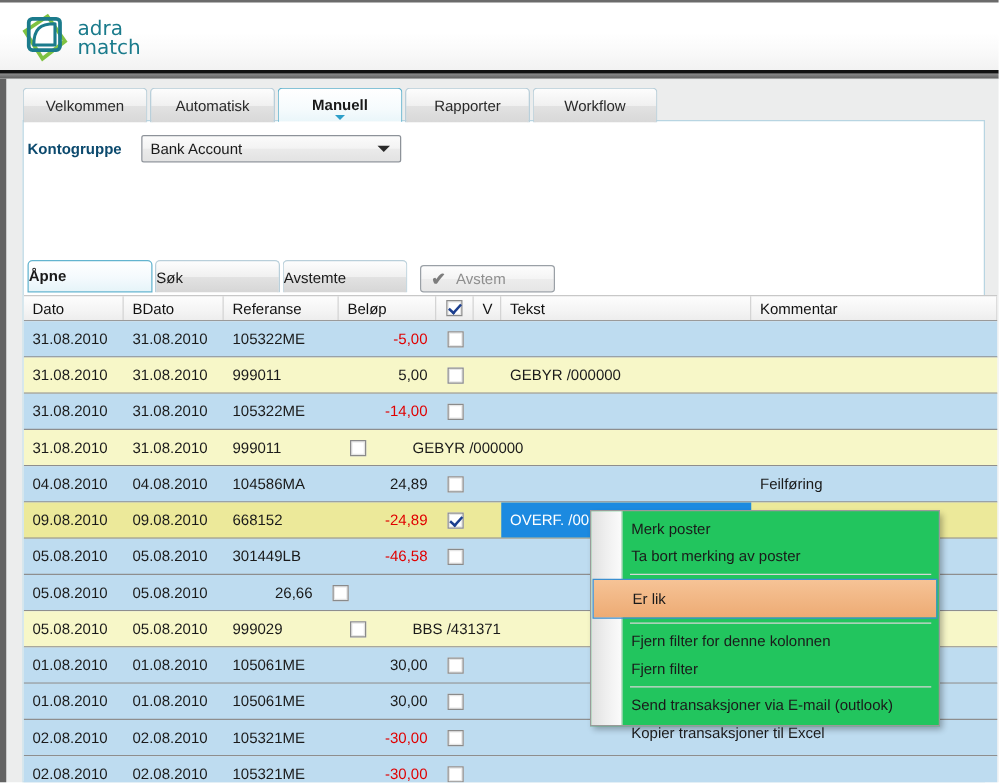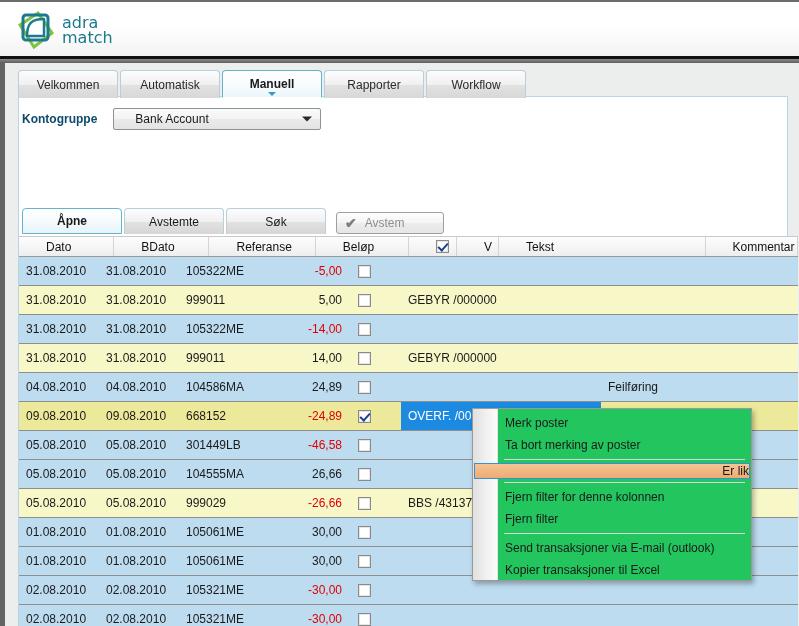--- a/index.html
+++ b/index.html
@@ -119,41 +119,41 @@
   }
   .kontogruppe-label {
     font-weight: bold; font-size: 12px; color: #0c4a6e;
   }
   .combo {
     width: 208px; height: 22px;
     background: linear-gradient(to bottom, #fbfbfb 0%, #f3f3f3 48%, #eaeaea 52%, #e3e3e3 100%);
     border: 1px solid #8d9299;
     border-radius: 2px;
     display: flex; align-items: center;
-    padding: 0 21px;
+    padding: 0 6px;
     font-size: 12px;
     position: relative;
     cursor: default;
   }
   .combo .caret {
     position: absolute; right: 8px; top: 50%; transform: translateY(-50%);
     width: 0; height: 0;
     border-left: 5px solid transparent;
     border-right: 5px solid transparent;
     border-top: 5px solid #2a2a2a;
   }
 
   
   .subtabs {
     position: absolute; left: 22px; top: 206px;
     display: flex; align-items: flex-end; height: 28px;
   }
   .subtab {
     width: 100px; height: 26px;
-    display: flex; align-items: center; justify-content: center;
+    display: flex; align-items: center; 
     font-size: 12px;
     background: linear-gradient(to bottom, #fdfdfd 0%, #f0f0f0 50%, #e2e2e2 51%, #d6d6d6 100%);
     border: 1px solid #b9cfda;
     border-bottom: none;
     border-radius: 4px 4px 0 0;
     margin-right: 2px;
     cursor: default;
   }
   .subtab.active {
     background: linear-gradient(to bottom, #ffffff 0%, #f4fafd 55%, #e6f4f9 100%);
@@ -190,21 +190,20 @@
     border-top: 1px solid #c8c8c8;
     font-size: 12px;
     color: #111;
   }
   .gh {
     display: flex; align-items: center;
     padding: 0 7px;
     border-right: 1px solid #d4d4d4;
     cursor: default;
     white-space: nowrap;
-    margin-left: 20px;
   }
   .gh.c-check { justify-content: center; padding: 0; }
 
   .grid-body { position: relative; }
   .row {
     display: flex;
     height: 29px;
     font-size: 12px;
     border-bottom: 1px solid #8e8e8e;
     cursor: default;
@@ -280,23 +279,22 @@
     display: flex; align-items: center;
     padding-left: 32px;
     color: #1a1a1a;
     cursor: default;
     white-space: nowrap;
   }
   .ctx-item.highlight {
     background: linear-gradient(to bottom, #f6c396 0%, #edab74 100%);
     border: 1px solid #3b8fd0;
     margin: 0 1px;
-    height: 16px;
+    height: 32px;
     padding-left: 31px;
-    justify-content: flex-end;
   }
   .ctx-sep {
     height: 1px;
     background: #d6d6d6;
     margin: 3px 6px 3px 31px;
   }
 </style>
 </head>
 <body>
 
@@ -346,24 +344,24 @@
       <span>Bank Account</span>
       <span class="caret"></span>
     </div>
   </div>
 
   <div class="subtabs">
       <div class="subtab active">
         <span>Åpne</span>
       </div>
       <div class="subtab">
+        <span>Søk</span>
+      </div>
+      <div class="subtab">
         <span>Avstemte</span>
-      </div>
-      <div class="subtab">
-        <span>Søk</span>
       </div>
       <div class="avstem-btn">
         <span class="check-glyph">✔</span>
         <span>Avstem</span>
       </div>
     </div>
 
   <div class="grid">
     <div class="grid-header">
         <div class="gh c-dato">
@@ -425,21 +423,20 @@
             <span class="cbx"></span>
           </div>
           <div class="cell c-v"></div>
           <div class="cell c-tekst"></div>
           <div class="cell c-komm"></div>
         </div>
         <div class="row yellow">
           <div class="cell c-dato">31.08.2010</div>
           <div class="cell c-bdato">31.08.2010</div>
           <div class="cell c-ref">999011</div>
-          <div class="cell c-belop num">14,00</div>
           <div class="cell c-check">
             <span class="cbx"></span>
           </div>
           <div class="cell c-v"></div>
           <div class="cell c-tekst">GEBYR  /000000</div>
           <div class="cell c-komm"></div>
         </div>
         <div class="row blue">
           <div class="cell c-dato">04.08.2010</div>
           <div class="cell c-bdato">04.08.2010</div>
@@ -472,34 +469,32 @@
           <div class="cell c-check">
             <span class="cbx"></span>
           </div>
           <div class="cell c-v"></div>
           <div class="cell c-tekst"></div>
           <div class="cell c-komm"></div>
         </div>
         <div class="row blue">
           <div class="cell c-dato">05.08.2010</div>
           <div class="cell c-bdato">05.08.2010</div>
-          <div class="cell c-ref">104555MA</div>
           <div class="cell c-belop num">26,66</div>
           <div class="cell c-check">
             <span class="cbx"></span>
           </div>
           <div class="cell c-v"></div>
           <div class="cell c-tekst"></div>
           <div class="cell c-komm"></div>
         </div>
         <div class="row yellow">
           <div class="cell c-dato">05.08.2010</div>
           <div class="cell c-bdato">05.08.2010</div>
           <div class="cell c-ref">999029</div>
-          <div class="cell c-belop num neg">-26,66</div>
           <div class="cell c-check">
             <span class="cbx"></span>
           </div>
           <div class="cell c-v"></div>
           <div class="cell c-tekst">BBS    /431371</div>
           <div class="cell c-komm"></div>
         </div>
         <div class="row blue">
           <div class="cell c-dato">01.08.2010</div>
           <div class="cell c-bdato">01.08.2010</div>

